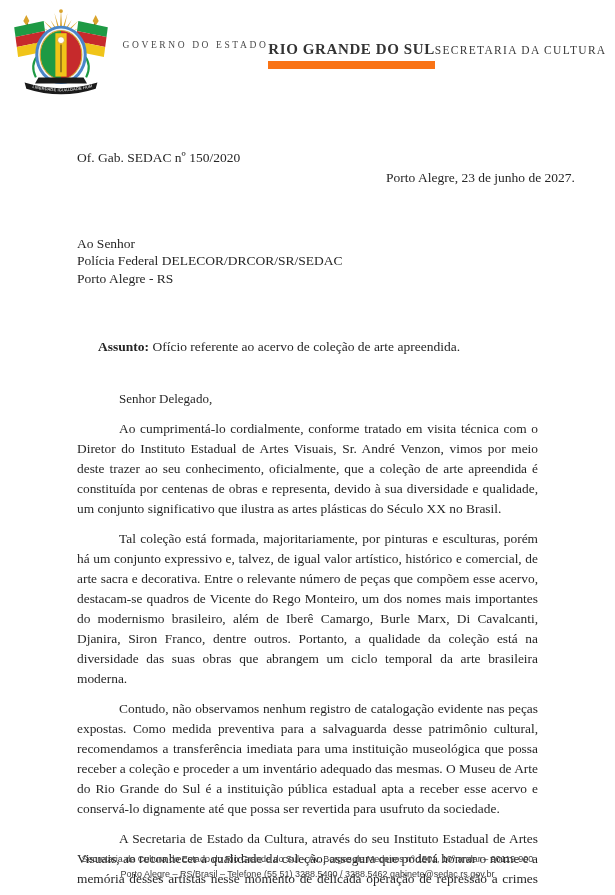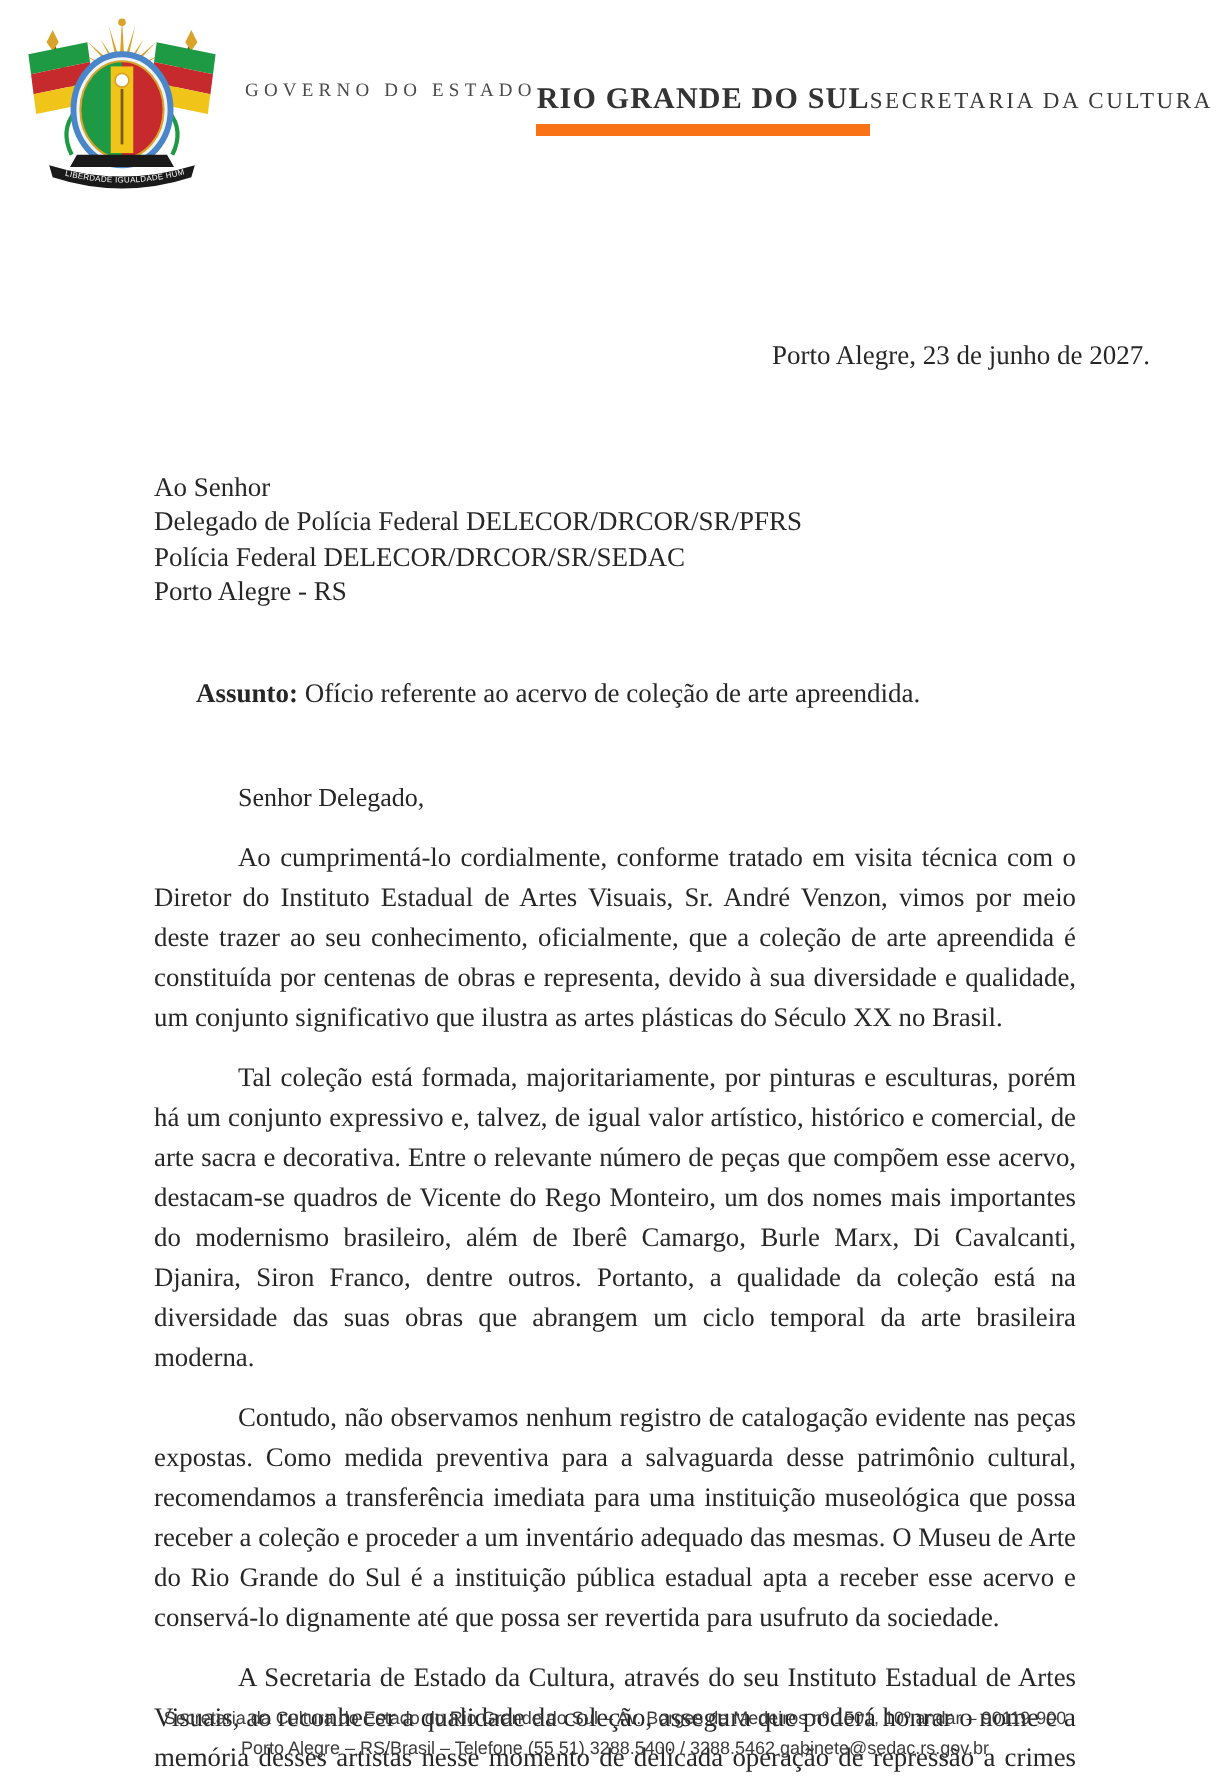--- a/index.html
+++ b/index.html
@@ -14,21 +14,21 @@
   
   .letterhead{
     position:absolute;top:8px;left:0;right:0;
     display:flex;justify-content:center;align-items:center;gap:10px;
   }
   .emblem{flex:0 0 auto;}
   .head-text{display:flex;flex-direction:row;}
   .head-line1{font-size:9.5px;letter-spacing:2.6px;color:#4a4a4a;white-space:nowrap;}
   .head-line2{
     font-size:15px;font-weight:bold;letter-spacing:0.6px;color:#333333;
-    border-bottom:6px solid #f97316;padding-bottom:3px;margin-top:1px;white-space:nowrap;
+    border-bottom:8px solid #f97316;padding-bottom:3px;margin-top:1px;white-space:nowrap;
   }
   .head-line3{font-size:11.5px;letter-spacing:1.3px;color:#3a3a3a;margin-top:4px;white-space:nowrap;}
   
   .ref{position:absolute;top:150px;left:77px;font-size:13.5px;}
   .dateline{position:absolute;top:170px;right:40px;font-size:13.5px;}
   
   .recipient{position:absolute;top:219px;left:77px;font-size:13.5px;line-height:17.4px;margin-top:16px;}
   .recipient .name{font-weight:bold;}
   
   .subject{position:absolute;top:339px;left:77px;font-size:13.5px;margin-left:21px;}
@@ -110,25 +110,25 @@
         <textPath href="#mottoPath" startOffset="2">LIBERDADE IGUALDADE HUMANIDADE</textPath>
       </text>
     </svg>
     <div class="head-text">
       <span class="head-line1">GOVERNO DO ESTADO</span>
       <span class="head-line2">RIO GRANDE DO SUL</span>
       <span class="head-line3">SECRETARIA DA CULTURA</span>
     </div>
   </div>
 
+  <div class="ref">Of. Gab. SEDAC nº 150/2020</div>
   <div class="dateline">Porto Alegre, 23 de junho de 2027.</div>
 
   <div class="recipient">
     <div>Ao Senhor</div>
-    <div>Delegado de Polícia Federal DELECOR/DRCOR/SR/PFRS</div>
     <div>Polícia Federal DELECOR/DRCOR/SR/SEDAC</div>
     <div>Porto Alegre - RS</div>
   </div>
 
   <div class="subject">
     <span class="label">Assunto:</span>
     <span>Ofício referente ao acervo de coleção de arte apreendida.</span>
   </div>
 
   <div class="greeting">Senhor Delegado,</div>

